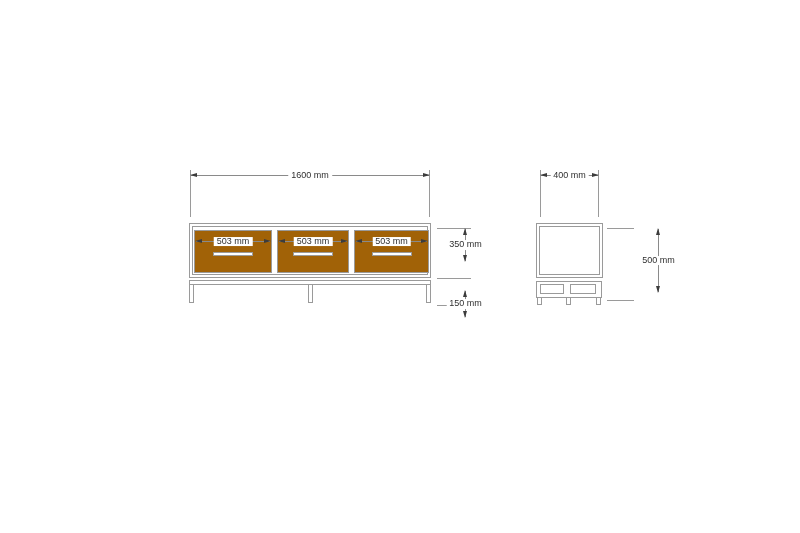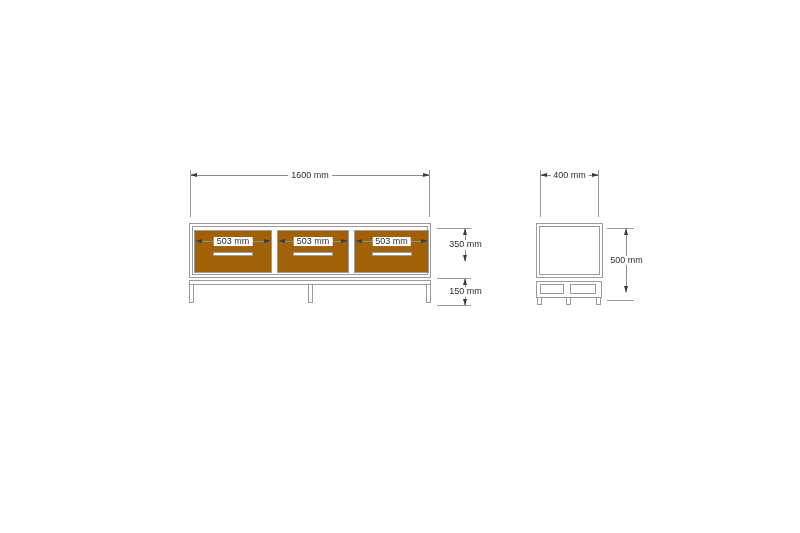--- a/index.html
+++ b/index.html
@@ -99,21 +99,21 @@
     <div class="ln" style="left:437px; top:228px; width:34px; height:1px;"></div>
     <div class="ln" style="left:437px; top:278px; width:34px; height:1px;"></div>
     <div class="vdim" style="left:461px; top:228px; height:34px;">
       <div class="dl"></div>
       <div class="ar ar-u"></div>
       <div class="ar ar-d"></div>
       <span class="dlabel">350 mm</span>
     </div>
 
     <div class="ln" style="left:437px; top:305px; width:34px; height:1px;"></div>
-    <div class="vdim" style="left:461px; top:278px; height:28px;">
+    <div class="vdim" style="left:461px; top:290px; height:28px;">
       <div class="dl"></div>
       <div class="ar ar-u"></div>
       <div class="ar ar-d"></div>
       <span class="dlabel">150 mm</span>
     </div>
   </div>
 
   <div>
 
     <div class="ln" style="left:540px; top:170px; width:1px; height:47px;"></div>
@@ -132,21 +132,21 @@
     <div class="rect" style="left:536px; top:281px; width:66px; height:17px;">
       <div class="rect" style="left:3px; top:2px; width:24px; height:10px;"></div>
       <div class="rect" style="left:33px; top:2px; width:26px; height:10px;"></div>
     </div>
     <div class="rect" style="left:537px; top:297px; width:5px; height:8px;"></div>
     <div class="rect" style="left:566px; top:297px; width:5px; height:8px;"></div>
     <div class="rect" style="left:596px; top:297px; width:5px; height:8px;"></div>
 
     <div class="ln" style="left:607px; top:228px; width:27px; height:1px;"></div>
     <div class="ln" style="left:607px; top:300px; width:27px; height:1px;"></div>
-    <div class="vdim" style="left:622px; top:228px; height:65px;">
+    <div class="vdim" style="left:654px; top:228px; height:65px;">
       <div class="dl"></div>
       <div class="ar ar-u"></div>
       <div class="ar ar-d"></div>
       <span class="dlabel">500 mm</span>
     </div>
   </div>
 
 </div>
 
 </body></html>

